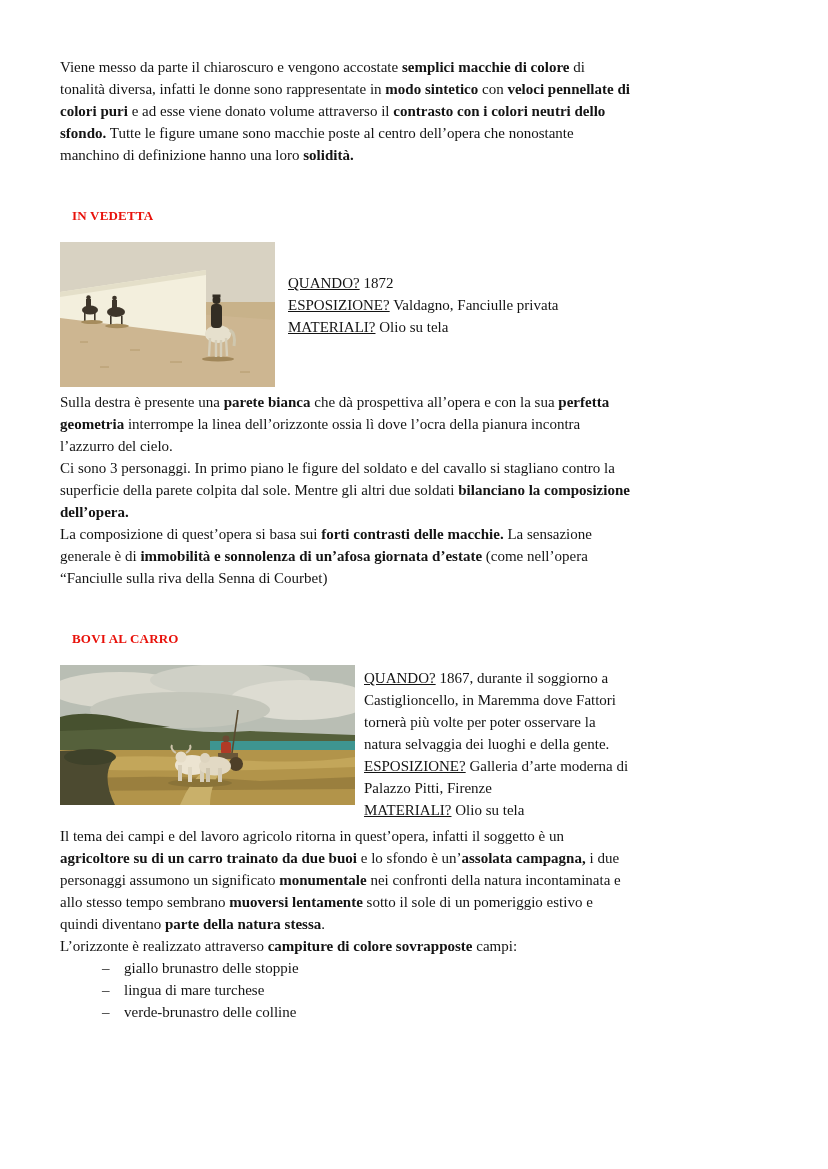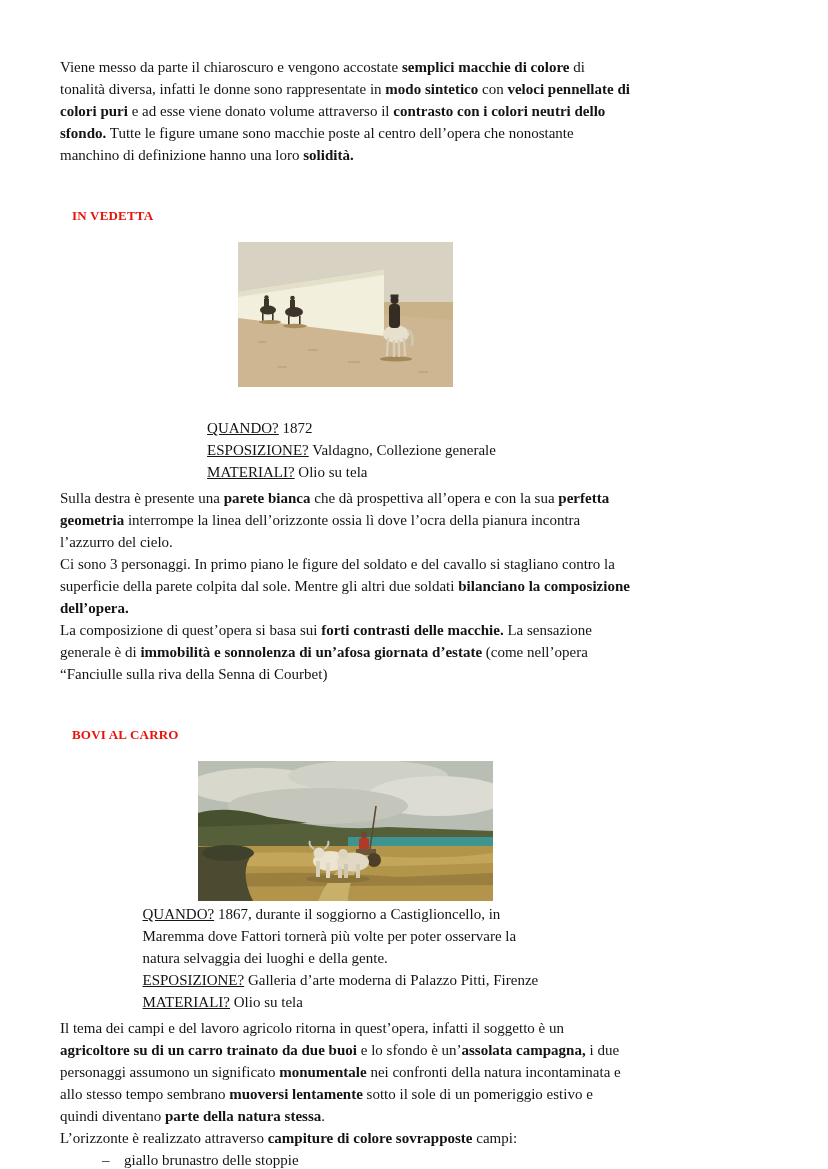--- a/index.html
+++ b/index.html
@@ -21,21 +21,21 @@
   }
   p { margin: 0; line-height: 22px; }
   .heading {
     color: var(--accent, #e8120b);
     font-weight: 700;
     font-size: 13px;
     line-height: 20px;
     margin: 40px 0 0 12px;
     letter-spacing: .2px;
   }
-  .media-row { display: flex; align-items: center; margin-top: 16px; flex-direction: column; }
+  .media-row { display: flex; align-items: flex-start; margin-top: 16px; }
   .painting { flex: 0 0 auto; display: block; }
   .info-block { flex: 1 1 auto; }
   .info-block-1 { margin-left: 13px; padding-top: 30px; }
   .info-block-2 { margin-left: 9px; padding-top: 2px; max-width: 414px; }
   .body-block { margin-top: 4px; }
   .dash-list { margin: 0; padding: 0 0 0 42px; list-style: none; }
   .dash-list li { line-height: 22px; }
   .dash-list li::before { content: "–"; display: inline-block; width: 22px; }
 </style>
 </head>
@@ -76,21 +76,21 @@
       <path d="M170 88 q6 4 4 16" stroke="#cfc7ae" stroke-width="3" fill="none"></path>
       <rect x="151" y="62" width="11" height="24" rx="4" fill="#332d23"></rect>
       <circle cx="156.5" cy="58" r="4" fill="#332d23"></circle>
       <rect x="152.5" y="52.5" width="8" height="3" fill="#332d23"></rect>
       <g stroke="#b49a6c" stroke-width="1">
         <path d="M20 100 h8 M70 108 h10 M110 120 h12 M40 125 h9 M180 130 h10"></path>
       </g>
     </svg>
     <div class="info-block info-block-1">
       <p><span style="text-decoration: underline;">QUANDO?</span><span> 1872</span></p>
-      <p><span style="text-decoration: underline;">ESPOSIZIONE?</span><span> Valdagno, Collezione generale</span></p>
+      <p><span style="text-decoration: underline;">ESPOSIZIONE?</span><span> Valdagno, Fanciulle privata</span></p>
       <p><span style="text-decoration: underline;">MATERIALI?</span><span> Olio su tela</span></p>
     </div>
   </div>
 
   <div class="body-block">
     <p><span>Sulla destra è presente una </span><span style="font-weight: 700;">parete bianca</span><span> che dà prospettiva all’opera e con la sua </span><span style="font-weight: 700;">perfetta geometria</span><span> interrompe la linea dell’orizzonte ossia lì dove l’ocra della pianura incontra l’azzurro del cielo.</span></p>
     <p><span>Ci sono 3 personaggi. In primo piano le figure del soldato e del cavallo si stagliano contro la superficie della parete colpita dal sole. Mentre gli altri due soldati </span><span style="font-weight: 700;">bilanciano la composizione dell’opera.</span></p>
     <p><span>La composizione di quest’opera si basa sui </span><span style="font-weight: 700;">forti contrasti delle macchie.</span><span> La sensazione generale è di </span><span style="font-weight: 700;">immobilità e sonnolenza di un’afosa giornata d’estate</span><span> (come nell’opera “Fanciulle sulla riva della Senna di Courbet)</span></p>
   </div>
 

